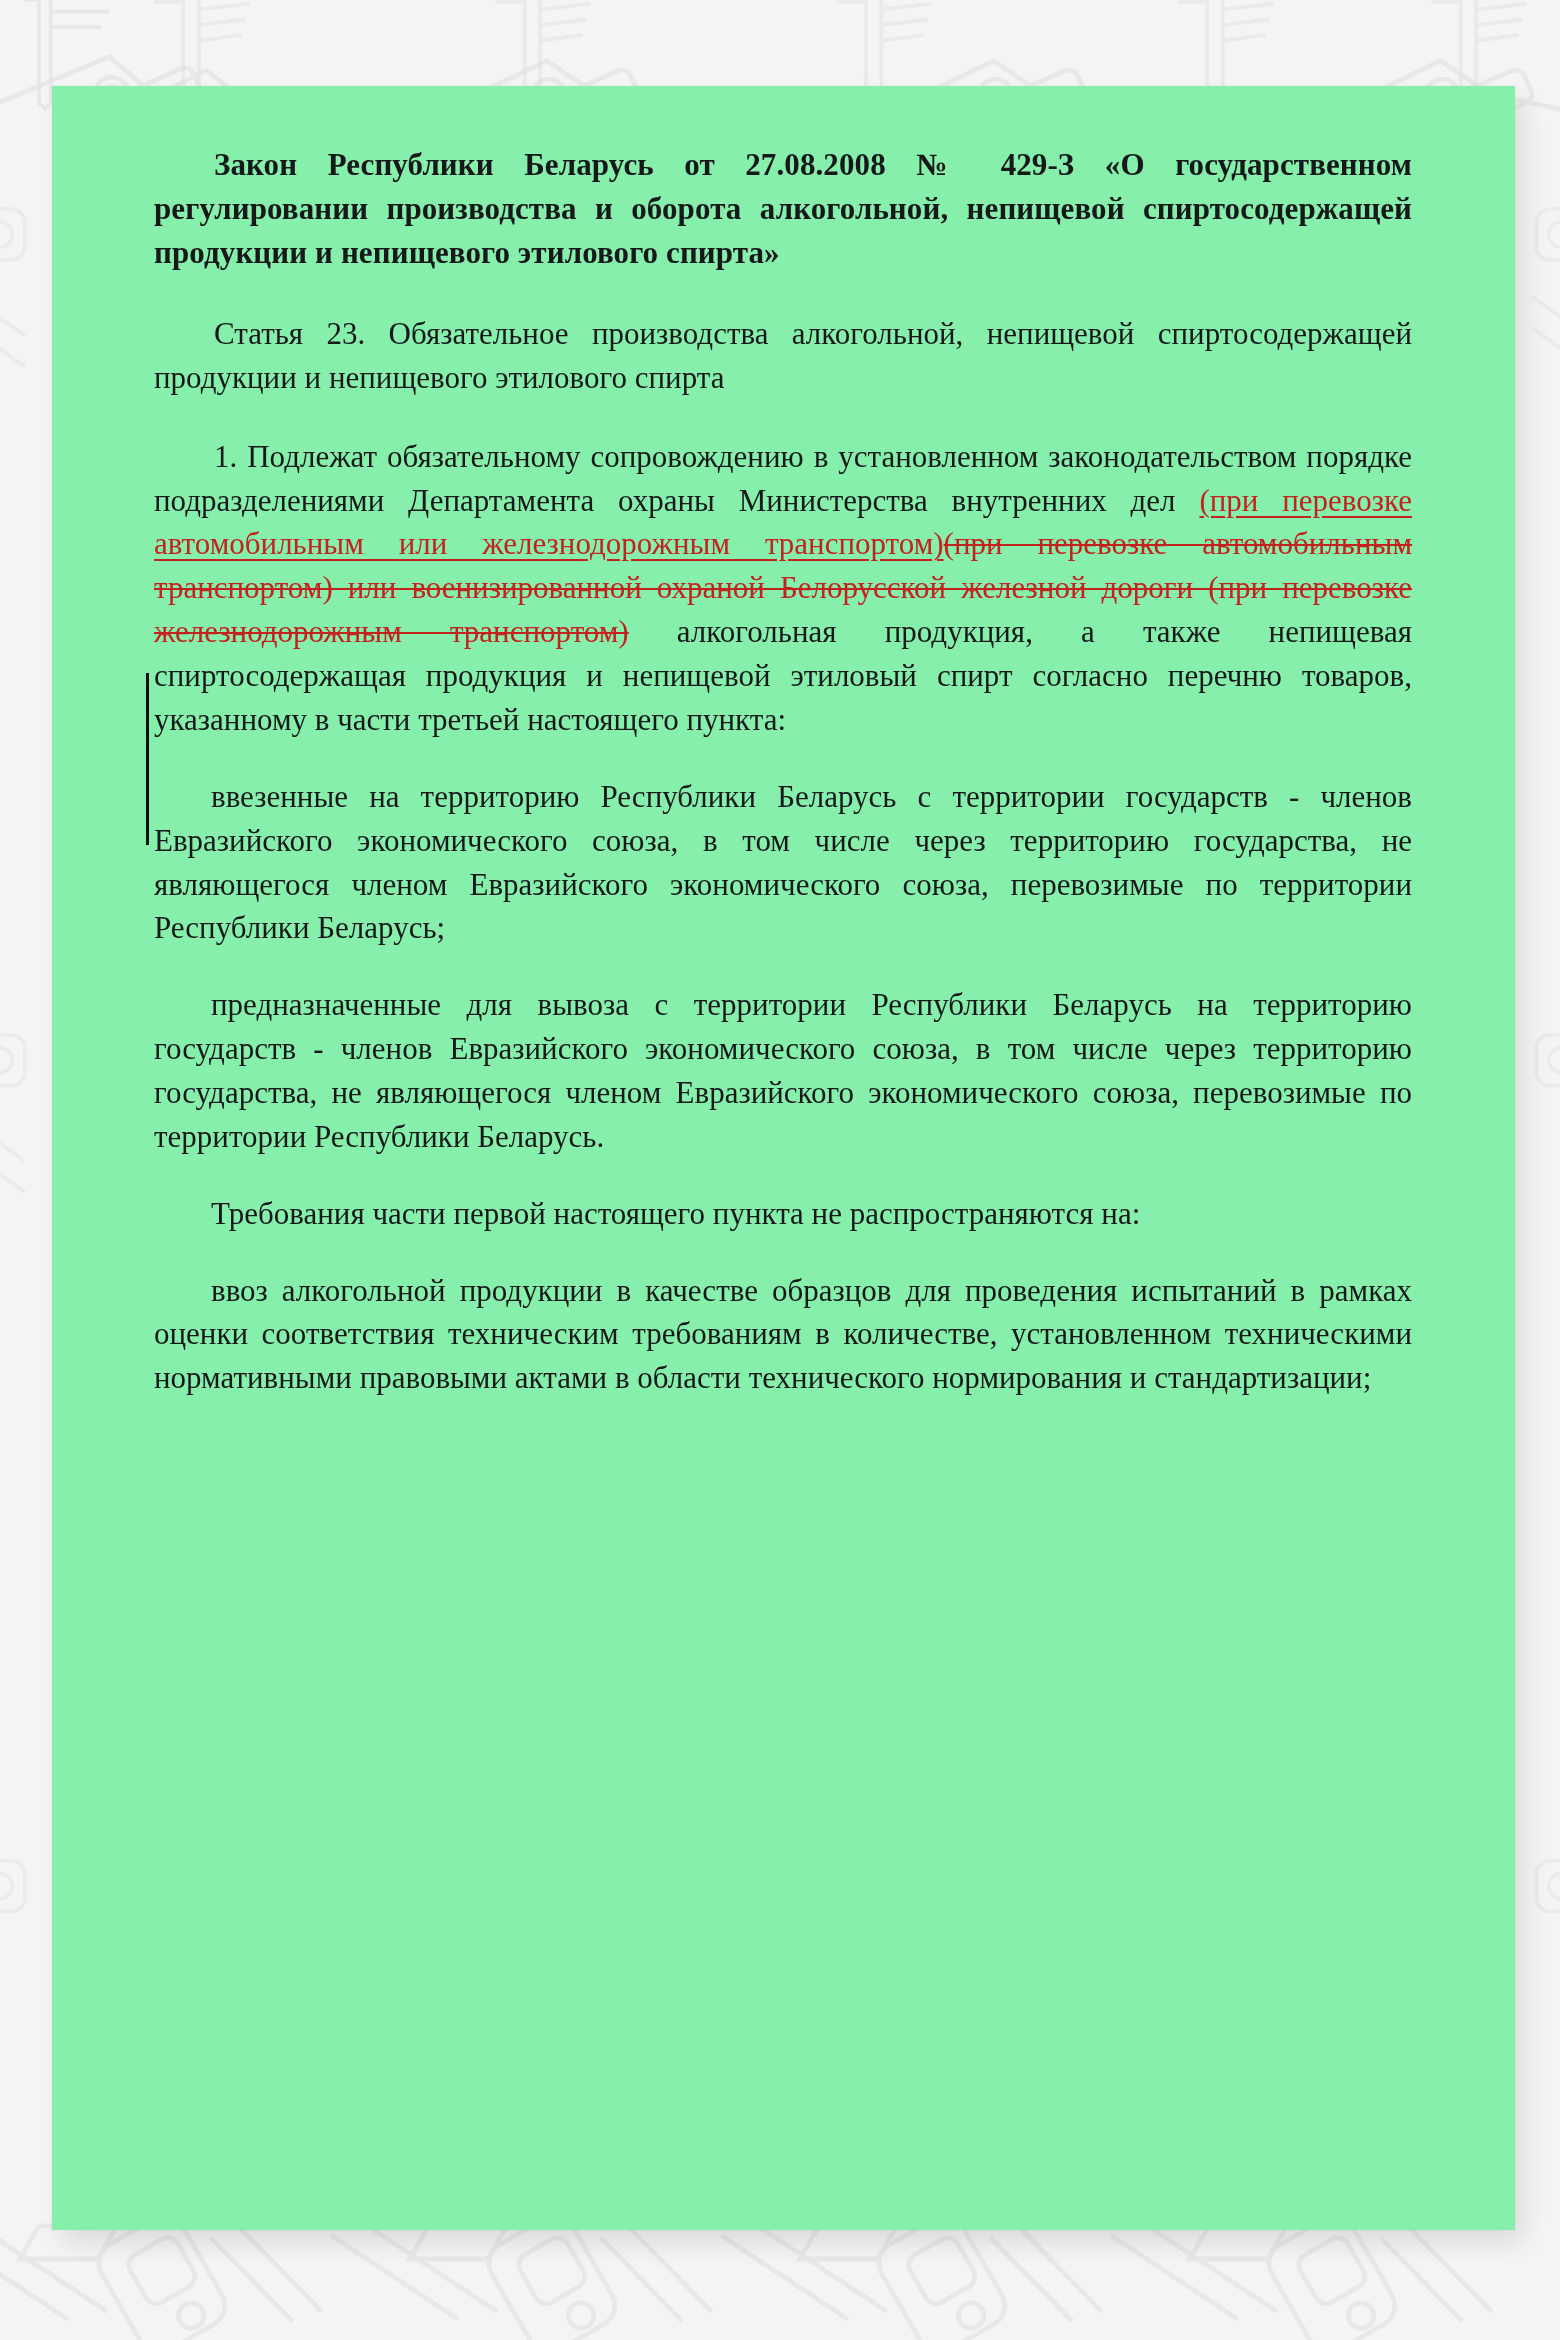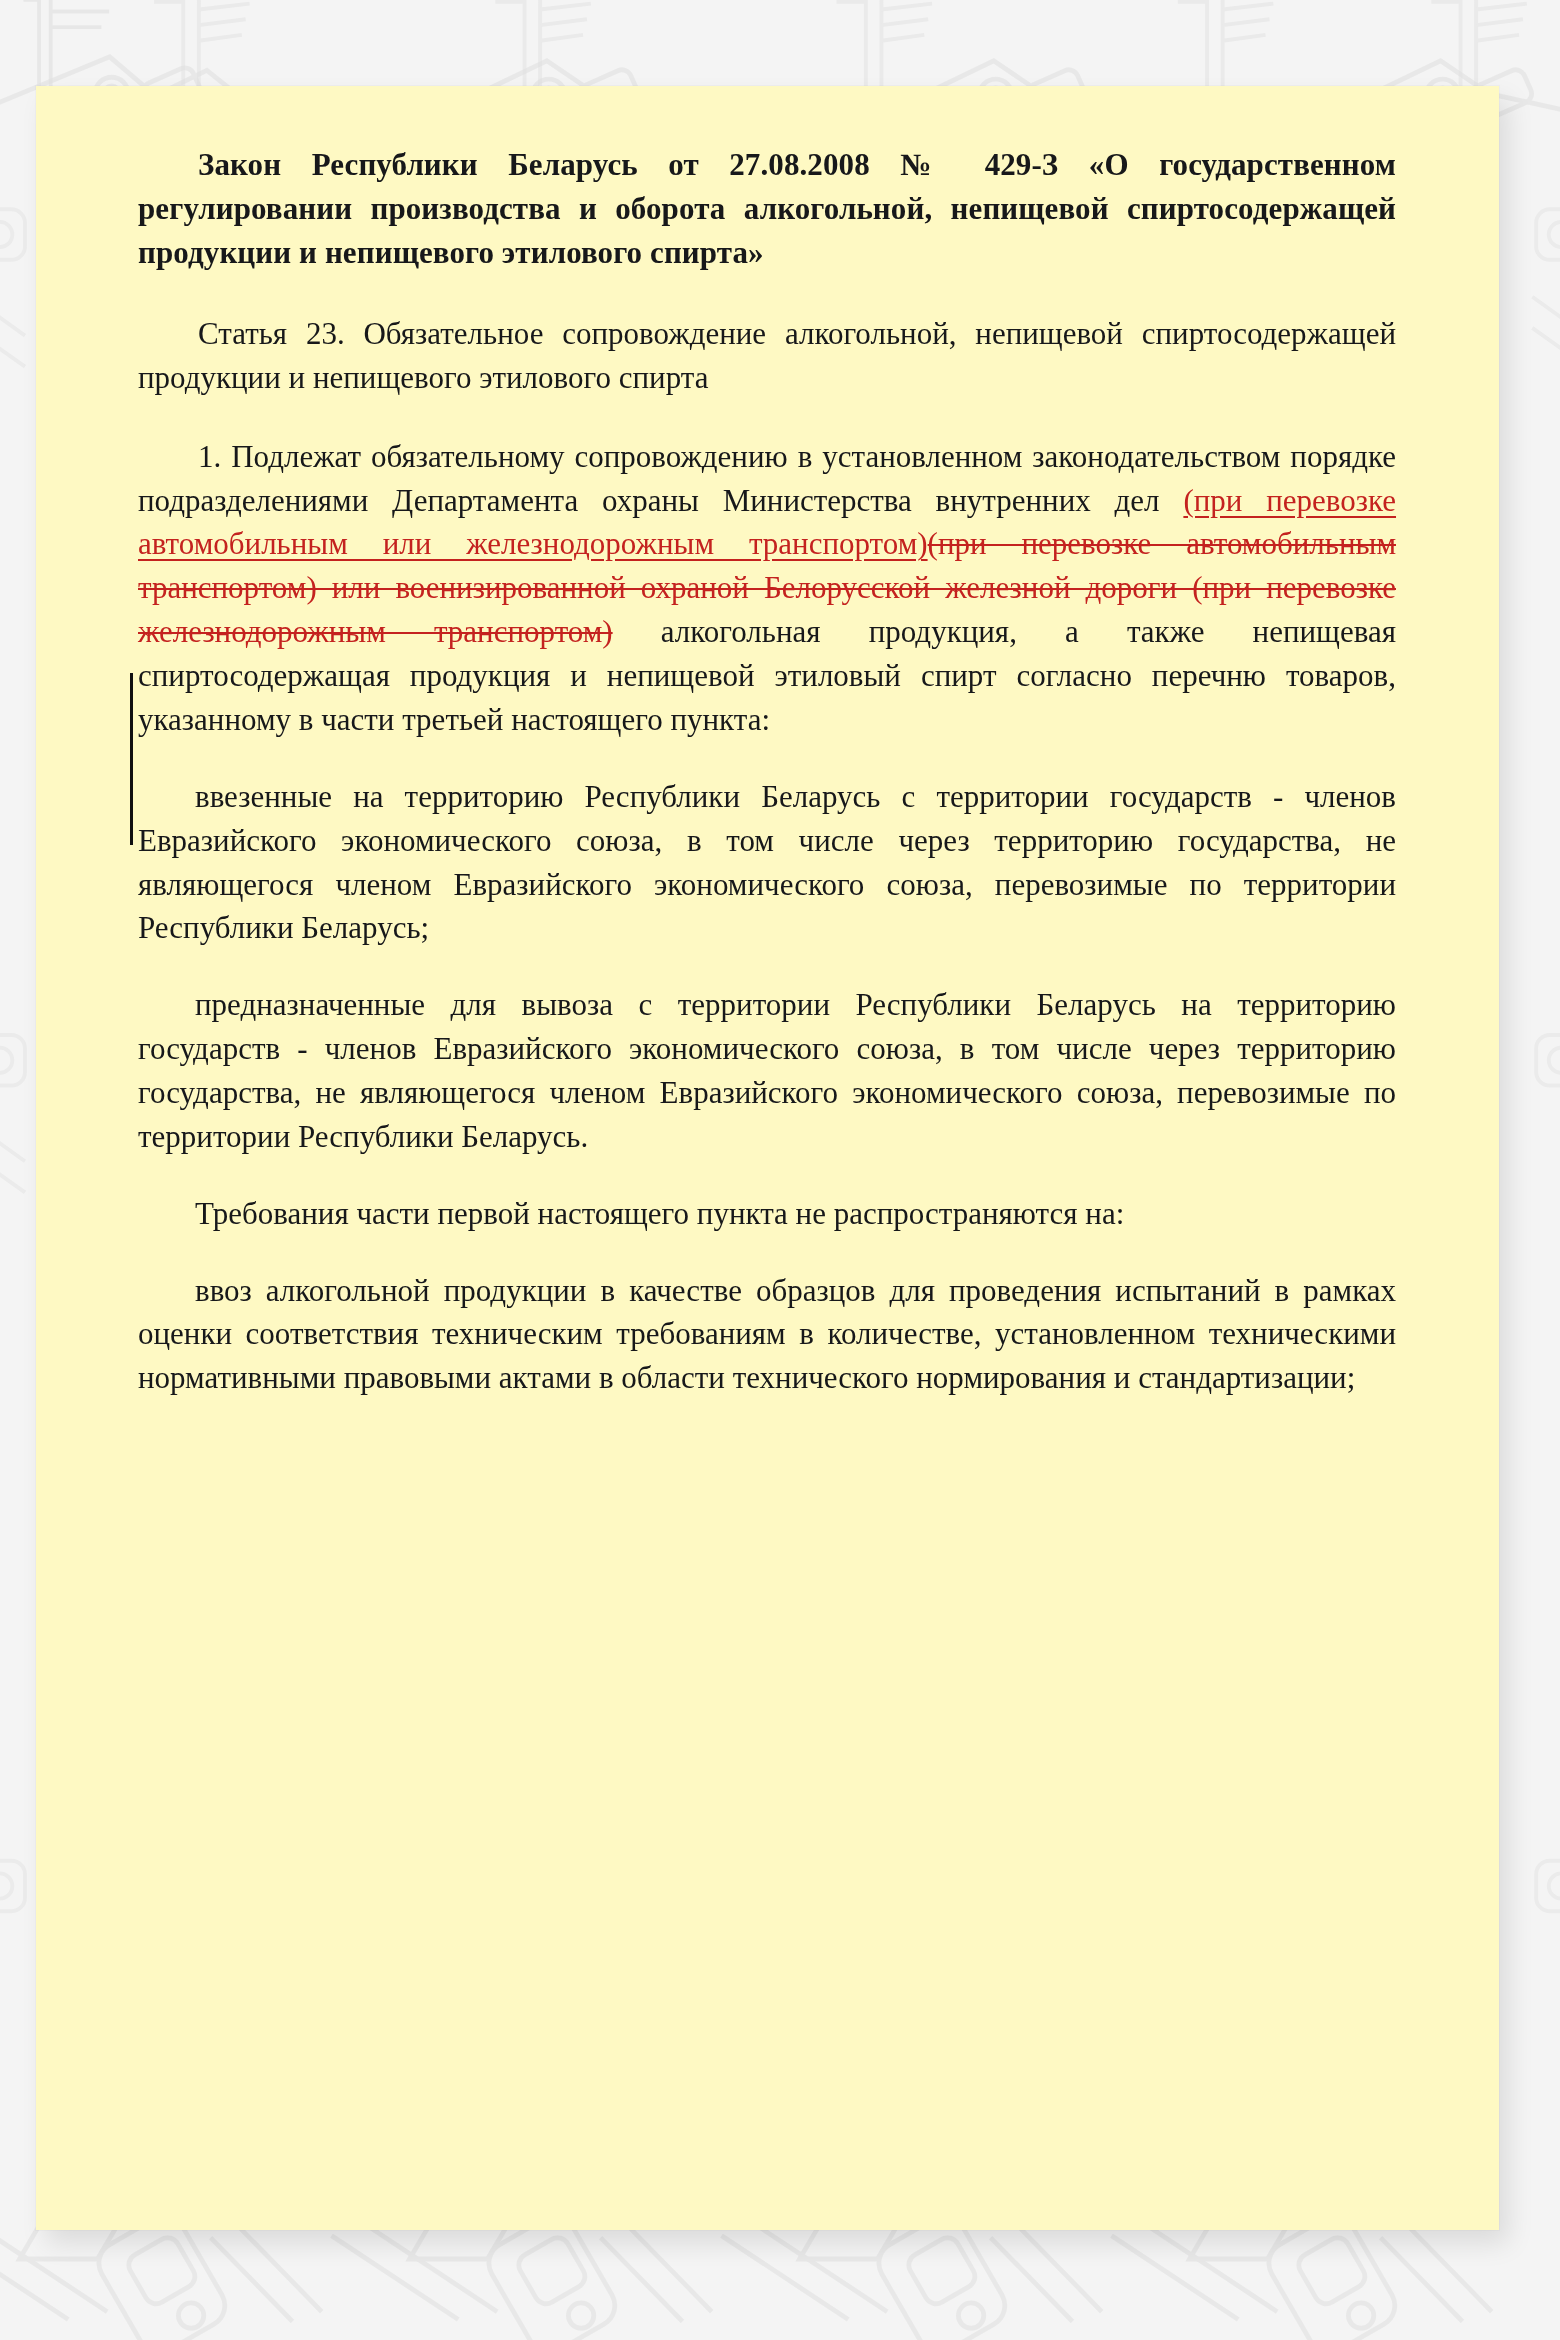--- a/index.html
+++ b/index.html
@@ -25,25 +25,25 @@
   }
   #backdrop .wm {
     position:absolute;
     opacity:.55;
   }
   #backdrop svg { display:block; }
 
   
   #sheet {
     position:absolute;
-    left:36px;
+    left:52px;
     top:86px;
     width:1463px;
     height:2144px;
-    background:#fef9c3;
+    background:#86efac;
     box-shadow:0 0 0 1px rgba(0,0,0,.02), 9.8px 13.7px 25px rgba(0,0,0,.10);
   }
 
   
   #doc {
     position:absolute;
     left:102px;
     top:57px;
     width:1258px;
     color:#17181a;
@@ -221,21 +221,21 @@
 
   <div id="changebar"></div>
 
   <div id="doc">
 
     <div class="title">
       <span>Закон Республики Беларусь от 27.08.2008 № 429-З «О государственном регулировании производства и оборота алкогольной, непищевой спиртосодержащей продукции и непищевого этилового спирта»</span>
     </div>
 
     <div class="just ind gap-lg">
-      <span class="bold">Статья 23.</span><span> </span><span>Обязательное сопровождение алкогольной, непищевой спиртосодержащей продукции и непищевого этилового спирта</span>
+      <span class="bold">Статья 23.</span><span> </span><span>Обязательное производства алкогольной, непищевой спиртосодержащей продукции и непищевого этилового спирта</span>
     </div>
 
     <div class="just ind gap-md">
       <span>1.</span><span> </span><span>Подлежат обязательному сопровождению в установленном законодательством порядке подразделениями Департамента охраны Министерства внутренних дел</span><span> </span><span class="ins">(при перевозке автомобильным или железнодорожным транспортом)</span><span class="del">(при перевозке автомобильным транспортом) или военизированной охраной Белорусской железной дороги (при перевозке железнодорожным транспортом)</span><span> </span><span>алкогольная продукция, а также непищевая спиртосодержащая продукция и непищевой этиловый спирт согласно перечню товаров, указанному в части третьей настоящего пункта:</span>
     </div>
 
     <div class="just ind-sm">ввезенные на территорию Республики Беларусь с территории государств - членов Евразийского экономического союза, в том числе через территорию государства, не являющегося членом Евразийского экономического союза, перевозимые по территории Республики Беларусь;</div>
     <div class="just ind-sm">предназначенные для вывоза с территории Республики Беларусь на территорию государств - членов Евразийского экономического союза, в том числе через территорию государства, не являющегося членом Евразийского экономического союза, перевозимые по территории Республики Беларусь.</div>
     <div class="just ind-sm">Требования части первой настоящего пункта не распространяются на:</div>
     <div class="just ind-sm">ввоз алкогольной продукции в качестве образцов для проведения испытаний в рамках оценки соответствия техническим требованиям в количестве, установленном техническими нормативными правовыми актами в области технического нормирования и стандартизации;</div>

